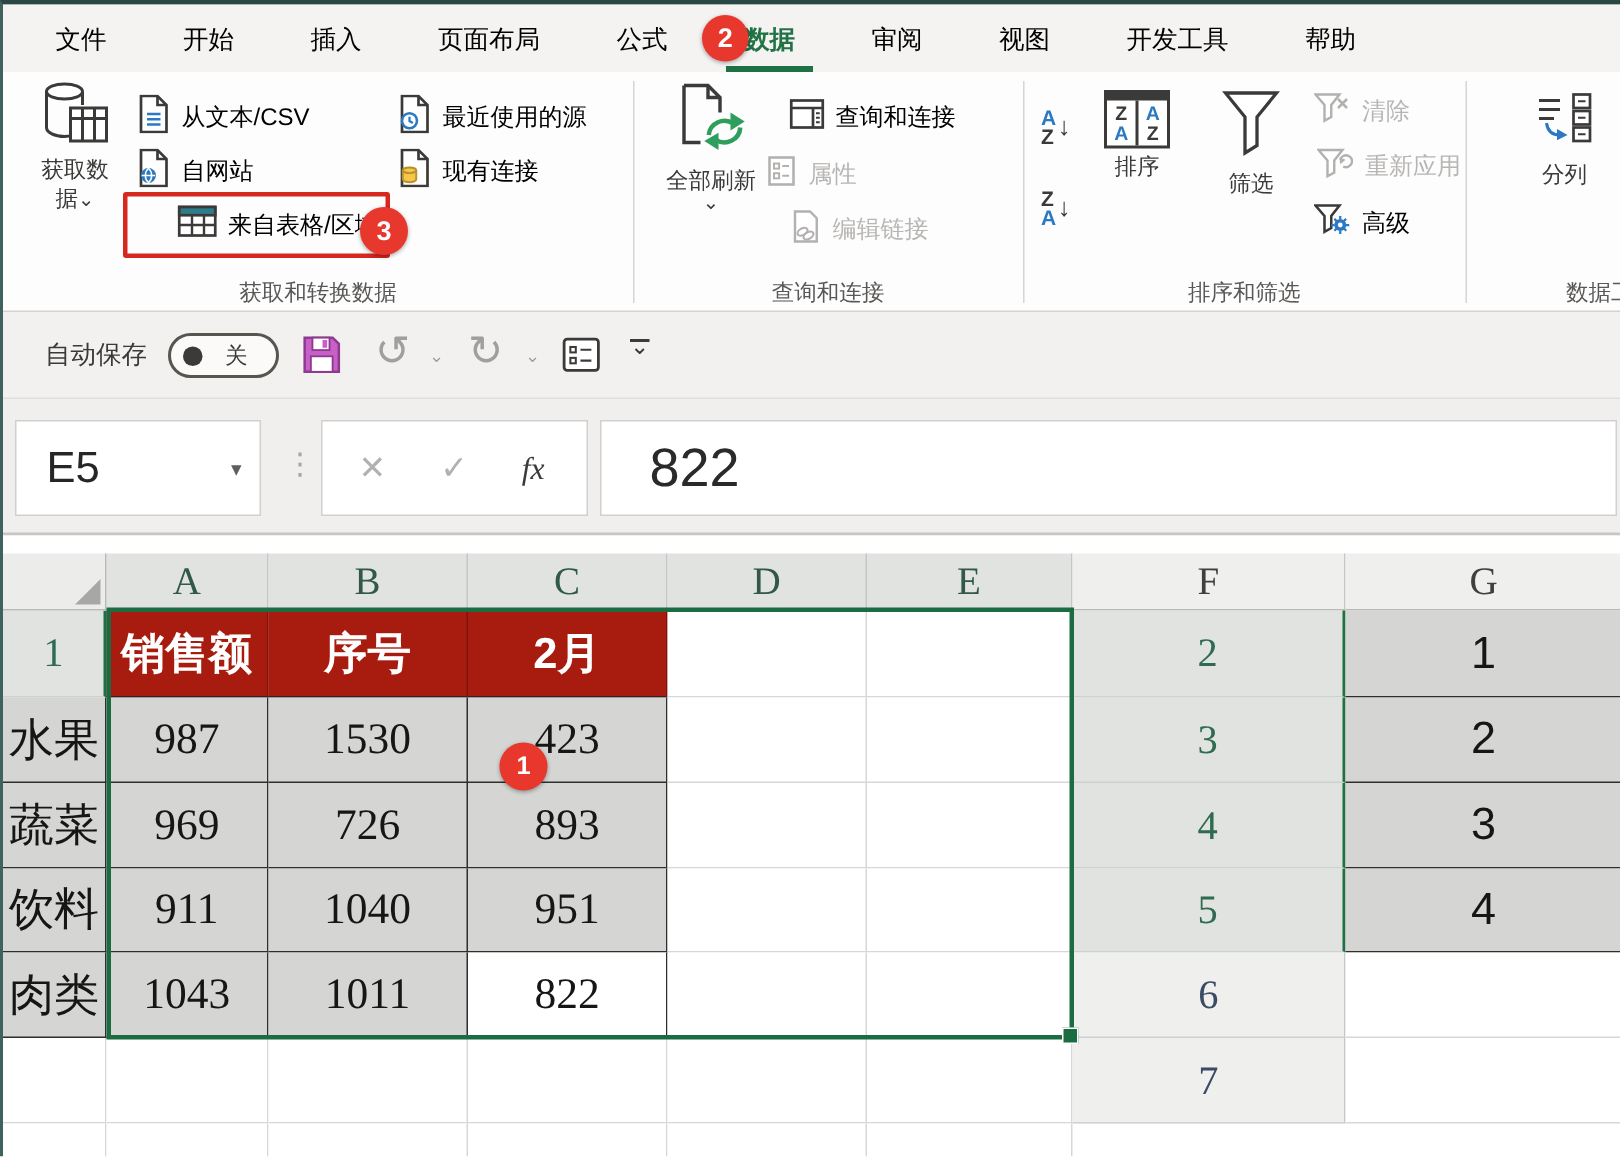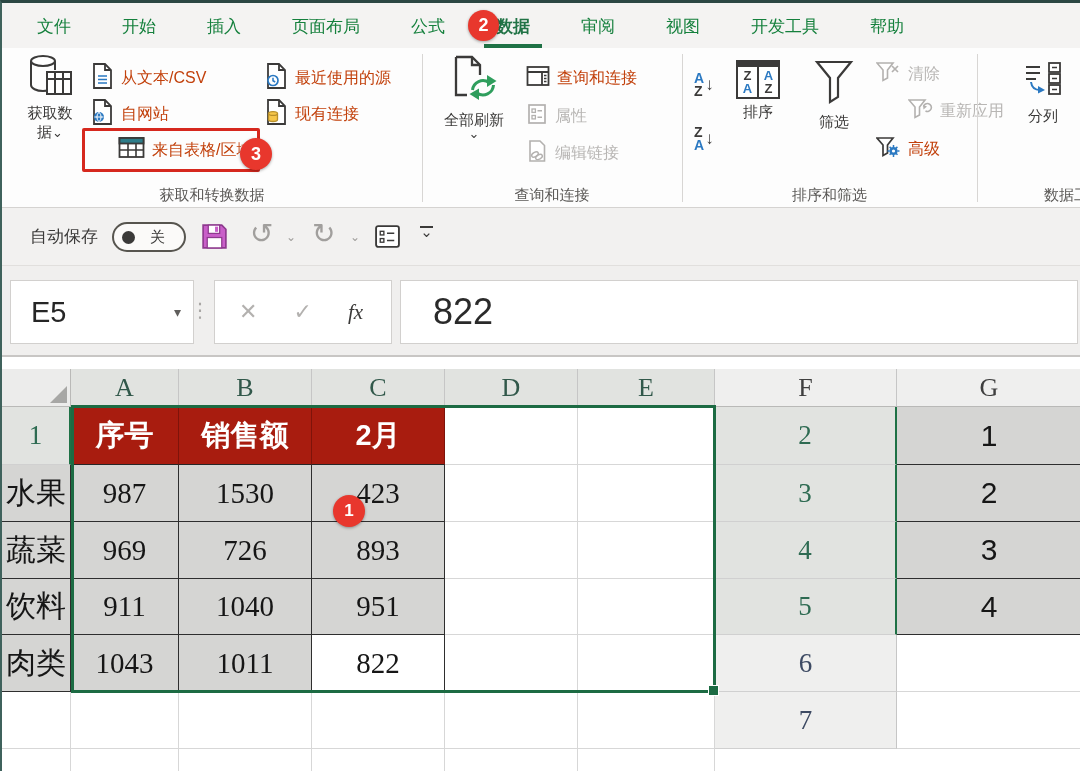--- a/index.html
+++ b/index.html
@@ -2,38 +2,38 @@
 <html><head>
 <meta charset="utf-8">
 <style>
   html,body{margin:0;padding:0;background:#fff;}
   .screen{position:relative;width:1080px;height:771px;overflow:hidden;background:#fff;
           font-family:"Liberation Sans",sans-serif;box-sizing:border-box;
           border-top:3px solid #2b4743;border-left:2px solid #3f625c;}
   
   .tabbar{position:absolute;left:0;top:0;width:1080px;height:45px;background:#f4f3f2;
           display:flex;gap:31px;padding-left:25px;box-sizing:border-box;}
-  .tab{height:45px;line-height:47px;padding:0 10px;font-size:17px;color:#15803d;white-space:nowrap;}
+  .tab{height:45px;line-height:47px;padding:0 10px;font-size:17px;color:#000000;white-space:nowrap;}
   .tab.active{position:relative;font-weight:bold;color:#217346;}
   .tab .underline{position:absolute;left:-2px;right:-2px;bottom:0;height:4px;background:#1e7145;}
   .num-badge{position:absolute;border-radius:50%;background:#e8372d;color:#fff;font-weight:bold;
              display:flex;align-items:center;justify-content:center;
              box-shadow:0 1px 3px rgba(0,0,0,.35);font-family:"Liberation Sans",sans-serif;z-index:30;}
   .badge2{left:-18px;top:7px;width:31px;height:31px;font-size:18px;}
   
   .ribbon{position:absolute;left:0;top:45px;width:1080px;height:160px;background:#fdfdfd;
           border-bottom:1px solid #d5d3d1;box-sizing:border-box;}
   .rib-div{position:absolute;top:6px;height:148px;width:1px;background:#d8d6d4;}
   .grp-label{position:absolute;top:138px;font-size:15px;color:#5a5856;text-align:center;white-space:nowrap;}
   .bigbtn{position:absolute;display:flex;flex-direction:column;align-items:center;
           color:#3b3a39;font-size:15px;text-align:center;}
   .bigbtn .lbl{margin-top:3px;line-height:19px;white-space:nowrap;}
   .gd-text{width:56px;text-align:center;line-height:19px;margin-top:2px;}
   .chev{font-size:13px;line-height:10px;color:#3b3a39;}
-  .sbtn{position:absolute;display:flex;align-items:center;gap:7px;font-size:16px;color:#c2410c;
+  .sbtn{position:absolute;display:flex;align-items:center;gap:7px;font-size:16px;color:#000000;
         white-space:nowrap;height:28px;}
   .sbtn.disabled{color:#b8b6b4;}
   .hl-box{position:absolute;border:3px solid #d6281e;border-radius:2px;z-index:20;}
   .sorticon{position:absolute;display:flex;align-items:center;gap:1px;}
   .sorticon .col{display:flex;flex-direction:column;font-weight:bold;font-size:14px;line-height:13px;color:#3b3a39;}
   .sorticon .arr{font-size:17px;color:#3b3a39;}
   .blue{color:#2b79c2;}
   .bigsort{display:flex;border:2px solid #3b3a39;border-top:7px solid #3b3a39;background:#fff;}
   .bigsort .bs-col{display:flex;flex-direction:column;width:19px;align-items:center;
                    font-weight:bold;font-size:13px;line-height:13px;padding:2px 0;color:#3b3a39;}
@@ -49,21 +49,21 @@
   .qicon{position:absolute;}
   .uglyph{font-size:28px;color:#a19f9d;line-height:28px;}
   .qchev{font-size:12px;color:#a19f9d;}
   .qmore{position:absolute;display:flex;flex-direction:column;align-items:center;color:#3b3a39;}
   .qmore .bar{width:13px;height:2px;background:#3b3a39;margin-bottom:-3px;}
   .qmore span{font-size:15px;line-height:14px;}
   
   .fbar{position:absolute;left:0;top:263px;width:1080px;height:91px;background:#f0efee;
         border-bottom:2px solid #c8c6c4;box-sizing:border-box;}
   .wbox{position:absolute;top:14px;height:64px;background:#fff;border:1px solid #d2d0ce;box-sizing:border-box;}
-  .namebox{left:8px;width:184px;display:flex;align-items:center;}
+  .namebox{left:8px;width:164px;display:flex;align-items:center;}
   .namebox .nbv{font-size:29px;color:#262626;margin-left:20px;}
   .namebox .nba{position:absolute;right:12px;font-size:14px;color:#605e5c;}
   .fdots{position:absolute;left:188px;top:0;height:89px;line-height:89px;font-size:20px;color:#a9a7a5;}
   .fxbox{left:212px;width:178px;display:flex;align-items:center;}
   .fxbox .x{font-size:22px;color:#b3b1af;margin-left:24px;}
   .fxbox .ck{font-size:22px;color:#b3b1af;margin-left:36px;}
   .fxbox .fx{font-size:21px;color:#3b3a39;margin-left:36px;font-style:italic;
              font-family:"Liberation Serif",serif;}
   .valuebox{left:398px;width:678px;display:flex;align-items:center;}
   .valuebox .val{font-size:36px;color:#2a2a2a;margin-left:32px;}
@@ -218,21 +218,21 @@
       <span>
         <svg width="24" height="22" viewBox="0 0 24 22">
           <rect x="1.5" y="2" width="21" height="18" fill="#fff" stroke="#3b3a39" stroke-width="1.8"></rect>
           <path d="M1.5 7 h21 M16 7 v13" stroke="#3b3a39" stroke-width="1.8" fill="none"></path>
           <path d="M18 10.5 h2.5 M18 13.5 h2.5 M18 16.5 h2.5" stroke="#3b3a39" stroke-width="1.4"></path>
         </svg>
       </span>
       <span>查询和连接</span>
     </div>
 
-    <div class="sbtn disabled" style="left:524px;top:54px;">
+    <div class="sbtn disabled" style="left:508px;top:54px;">
       <span>
         <svg width="22" height="22" viewBox="0 0 22 22">
           <rect x="3" y="2" width="16" height="18" fill="#fff" stroke="#b3b1af" stroke-width="1.7"></rect>
           <rect x="6" y="6" width="3.4" height="3.4" fill="none" stroke="#b3b1af" stroke-width="1.3"></rect>
           <rect x="6" y="12.5" width="3.4" height="3.4" fill="none" stroke="#b3b1af" stroke-width="1.3"></rect>
           <path d="M11.5 7.7 h4.5 M11.5 14.2 h4.5" stroke="#b3b1af" stroke-width="1.4"></path>
         </svg>
       </span>
       <span>属性</span>
     </div>
@@ -292,21 +292,21 @@
     <div class="sbtn disabled" style="left:874px;top:12px;">
       <span>
         <svg width="25" height="22" viewBox="0 0 25 22">
           <polygon points="1,2 17,2 11.5,9 11.5,17 7,19.5 7,9" fill="#fff" stroke="#b3b1af" stroke-width="1.6"></polygon>
           <path d="M16 5 l6 6 M22 5 l-6 6" stroke="#b3b1af" stroke-width="1.7"></path>
         </svg>
       </span>
       <span>清除</span>
     </div>
 
-    <div class="sbtn disabled" style="left:906px;top:49px;">
+    <div class="sbtn disabled" style="left:876px;top:49px;">
       <span>
         <svg width="25" height="22" viewBox="0 0 25 22">
           <polygon points="1,2 17,2 11.5,9 11.5,17 7,19.5 7,9" fill="#fff" stroke="#b3b1af" stroke-width="1.6"></polygon>
           <path d="M15.5 8.5 a4 4 0 1 1 2 4.5" fill="none" stroke="#b3b1af" stroke-width="1.6"></path>
           <polygon points="15,7 19,8.5 15.5,11.5" fill="#b3b1af"></polygon>
         </svg>
       </span>
       <span>重新应用</span>
     </div>
 
@@ -402,22 +402,22 @@
       <div class="c corner"></div>
       <div class="c ch on">A</div>
       <div class="c ch on">B</div>
       <div class="c ch on">C</div>
       <div class="c ch on">D</div>
       <div class="c ch on">E</div>
       <div class="c ch">F</div>
       <div class="c ch">G</div>
 
       <div class="c rh on">1</div>
+      <div class="c th">销售额</div>
       <div class="c th">序号</div>
-      <div class="c th">销售额</div>
       <div class="c th">2月</div>
       <div class="c em"></div>
       <div class="c em"></div>
 
       <div class="c rh on">2</div>
       <div class="c ta">1</div>
       <div class="c tb">水果</div>
       <div class="c tn">987</div>
       <div class="c tn">1530</div>
       <div class="c tn">423</div>

